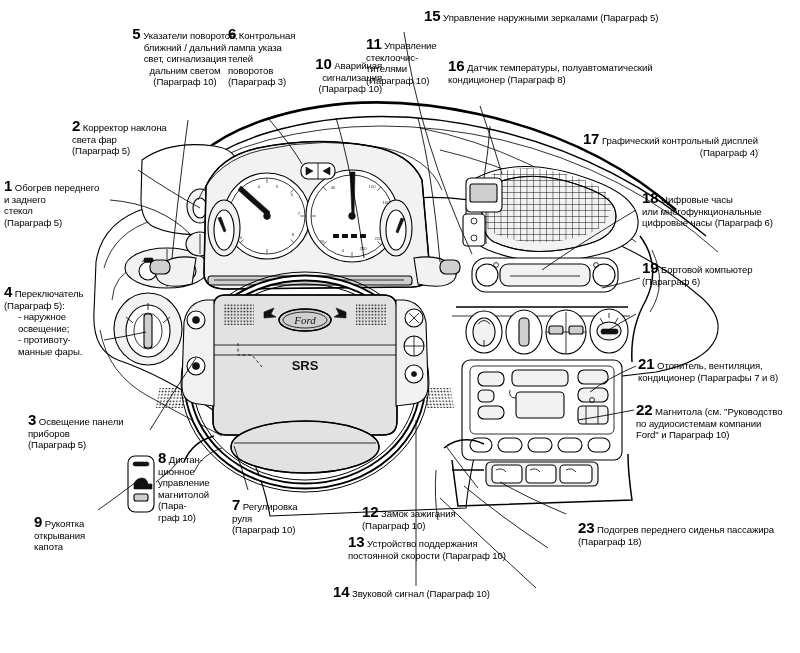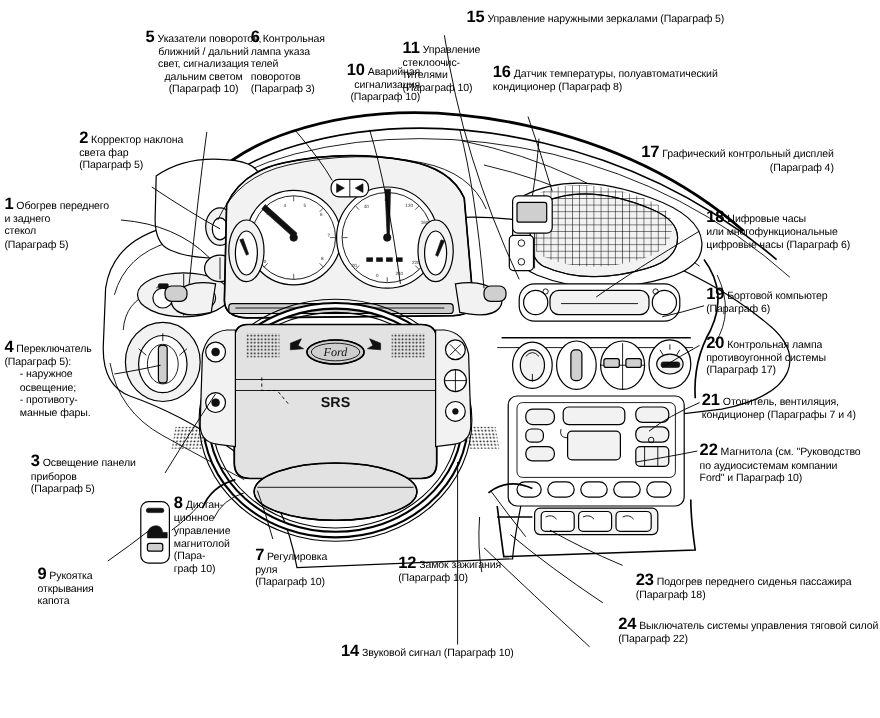--- a/index.html
+++ b/index.html
@@ -453,41 +453,35 @@
     <span>или многофункциональные</span><br>
     <span>цифровые часы (Параграф 6)</span>
   </div>
 
   <div class="lbl l" style="left:642px;top:262px;width:152px;">
     <span class="num">19</span>
     <span>Бортовой компьютер</span><br>
     <span>(Параграф 6)</span>
   </div>
 
-  <div class="lbl l" style="left:642px;top:306px;width:154px;">
-    <span class="num">20</span>
-    <span>Контрольная лампа</span><br>
-    <span>противоугонной системы</span><br>
-    <span>(Параграф 17)</span>
-  </div>
 
   <div class="lbl l" style="left:638px;top:358px;width:160px;">
     <span class="num">21</span>
     <span>Отопитель, вентиляция,</span><br>
-    <span>кондиционер (Параграфы 7 и 4)</span>
+    <span>кондиционер (Параграфы 7 и 8)</span>
   </div>
 
   <div class="lbl l" style="left:636px;top:404px;width:162px;">
     <span class="num">22</span>
     <span>Магнитола (см. "Руководство</span><br>
     <span>по аудиосистемам компании</span><br>
     <span>Ford" и Параграф 10)</span>
   </div>
 
-  <div class="lbl l" style="left:4px;top:286px;width:122px;margin-top:24px;">
+  <div class="lbl l" style="left:4px;top:286px;width:122px;">
     <span class="num">4</span>
     <span>Переключатель</span><br>
     <span>(Параграф 5):</span>
     <span class="sub">- наружное</span>
     <span class="sub">освещение;</span>
     <span class="sub">- противоту-</span>
     <span class="sub">манные фары.</span>
   </div>
 
   <div class="lbl l" style="left:28px;top:414px;width:124px;">
@@ -520,32 +514,32 @@
     <span>руля</span><br>
     <span>(Параграф 10)</span>
   </div>
 
   <div class="lbl l" style="left:362px;top:488px;width:160px;margin-top:18px;">
     <span class="num">12</span>
     <span>Замок зажигания</span><br>
     <span>(Параграф 10)</span>
   </div>
 
-
-  <div class="lbl l" style="left:310px;top:586px;width:250px;">
+  <div class="lbl l" style="left:348px;top:536px;width:230px;">
+    <span class="num">13</span>
+    <span>Устройство поддержания</span><br>
+    <span>постоянной скорости (Параграф 10)</span>
+  </div>
+
+  <div class="lbl l" style="left:333px;top:586px;width:250px;">
     <span class="num">14</span>
     <span>Звуковой сигнал (Параграф 10)</span>
   </div>
 
   <div class="lbl l" style="left:578px;top:522px;width:222px;">
     <span class="num">23</span>
     <span>Подогрев переднего сиденья пассажира</span><br>
     <span>(Параграф 18)</span>
   </div>
 
-  <div class="lbl l" style="left:562px;top:562px;width:238px;">
-    <span class="num">24</span>
-    <span>Выключатель системы управления тяговой силой</span><br>
-    <span>(Параграф 22)</span>
-  </div>
 
 
 </div>
 
 </body></html>

